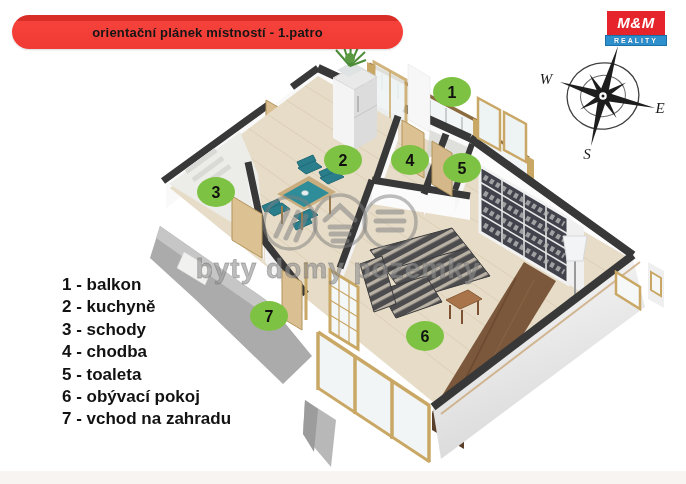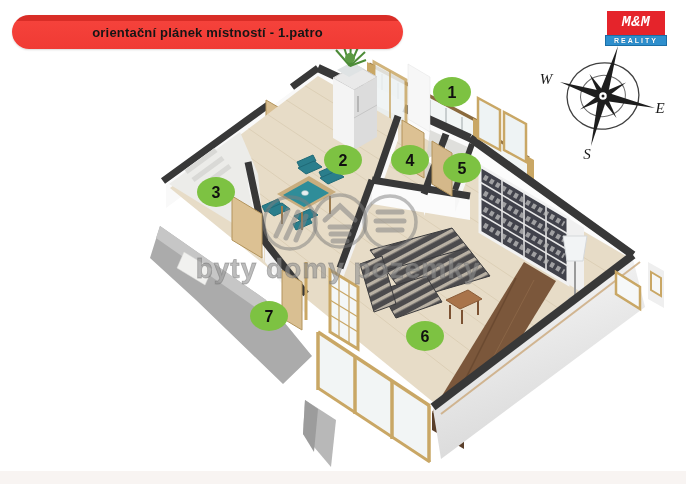--- a/index.html
+++ b/index.html
@@ -9,21 +9,21 @@
   
   .banner{position:absolute;left:12px;top:15px;width:391px;height:34px;border-radius:17px;
           background:linear-gradient(180deg,#d92d27 0%,#d92d27 18%,#f5423b 18%,#f03a34 100%);
           display:flex;align-items:center;justify-content:center;
           box-shadow:0 1px 2px rgba(0,0,0,.15);}
   .banner span{font-size:13px;font-weight:700;color:#151515;letter-spacing:.2px;}
   
   .logo{position:absolute;left:605px;top:11px;width:62px;height:36px;}
   .logo-top{position:absolute;left:2px;top:0;width:58px;height:24px;background:#e5242b;
             color:#fff;font-weight:700;font-style:italic;font-size:15px;line-height:24px;
-            text-align:center;letter-spacing:.5px;font-family:Liberation Mono, monospace;}
+            text-align:center;letter-spacing:.5px;}
   .logo-holding{position:absolute;right:-1px;top:3px;font-size:3.5px;color:#ffffff;opacity:.85;
             writing-mode:vertical-rl;letter-spacing:.3px;}
   .logo-bottom{position:absolute;left:0;top:24px;width:62px;height:11px;background:#2e8fcd;
             border:1px solid #1b6ea6;box-sizing:border-box;color:#fff;font-weight:700;
             font-size:7px;line-height:9px;text-align:center;letter-spacing:2px;
             text-shadow:0 0 1px #155d8c;}
   
   .legend{position:absolute;left:62px;top:274px;}
   .legend-row{font-size:17px;font-weight:700;color:#121212;line-height:22.4px;white-space:nowrap;}
   
@@ -352,14 +352,23 @@
   <div class="banner">
     <span>orientační plánek místností - 1.patro</span>
   </div>
 
   <div class="logo">
     <div class="logo-top">M&amp;M</div>
     <div class="logo-holding">HOLDING</div>
     <div class="logo-bottom">REALITY</div>
   </div>
 
+  <div class="legend">
+    <div class="legend-row">1 - balkon</div>
+    <div class="legend-row">2 - kuchyně</div>
+    <div class="legend-row">3 - schody</div>
+    <div class="legend-row">4 - chodba</div>
+    <div class="legend-row">5 - toaleta</div>
+    <div class="legend-row">6 - obývací pokoj</div>
+    <div class="legend-row">7 - vchod na zahradu</div>
+  </div>
 
 </div>
 
 </body></html>

